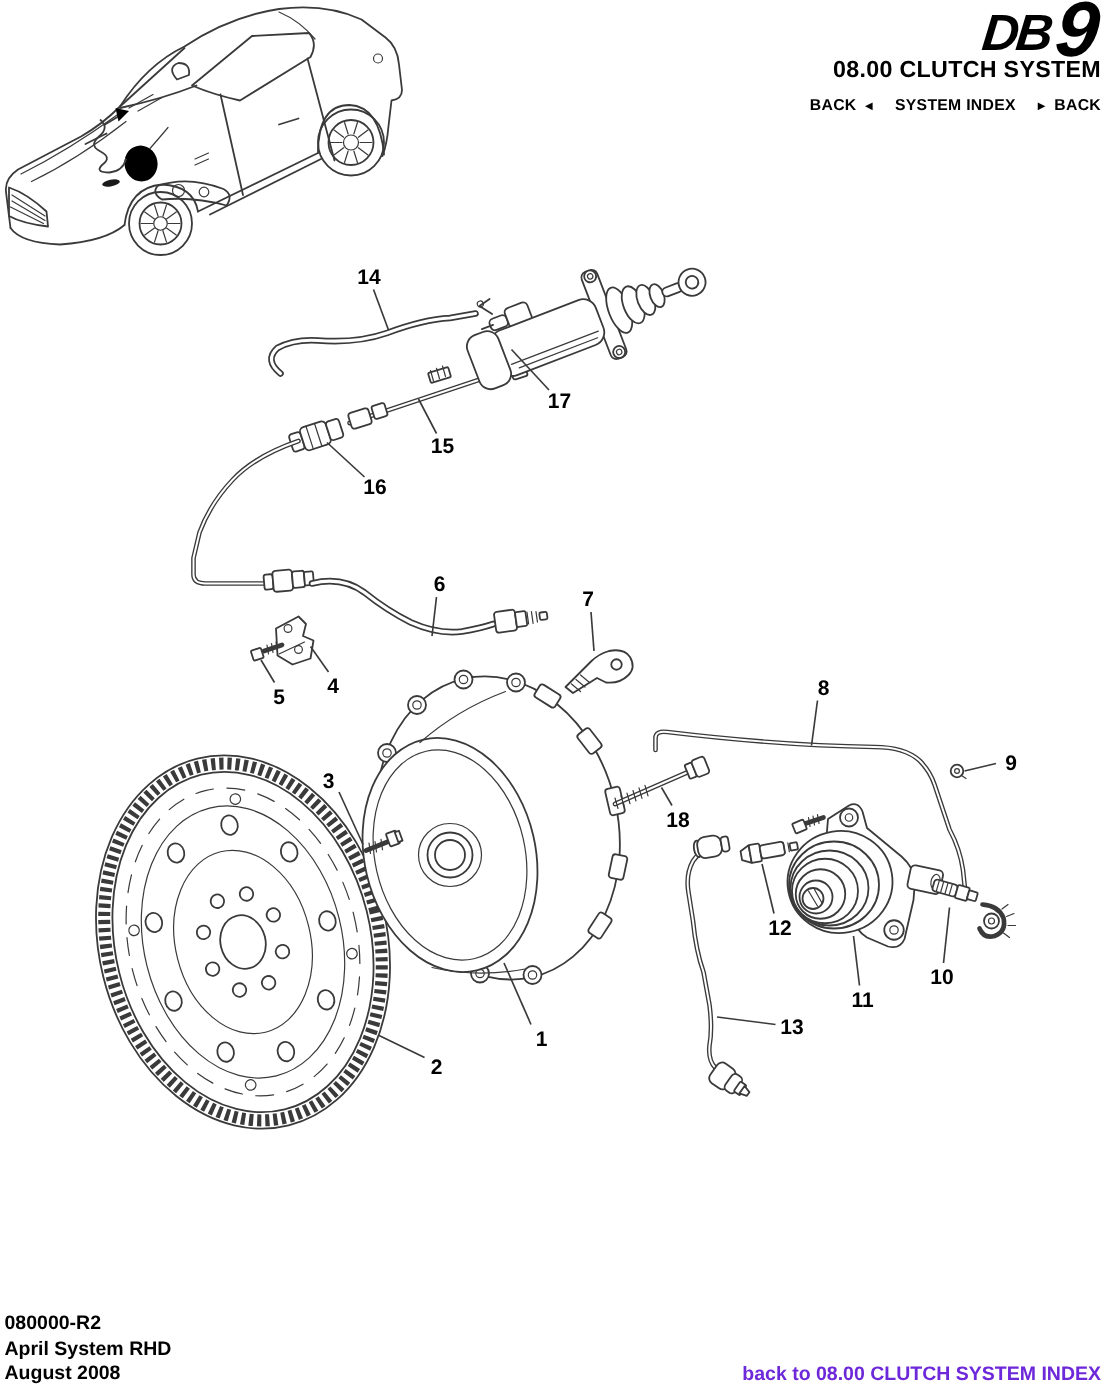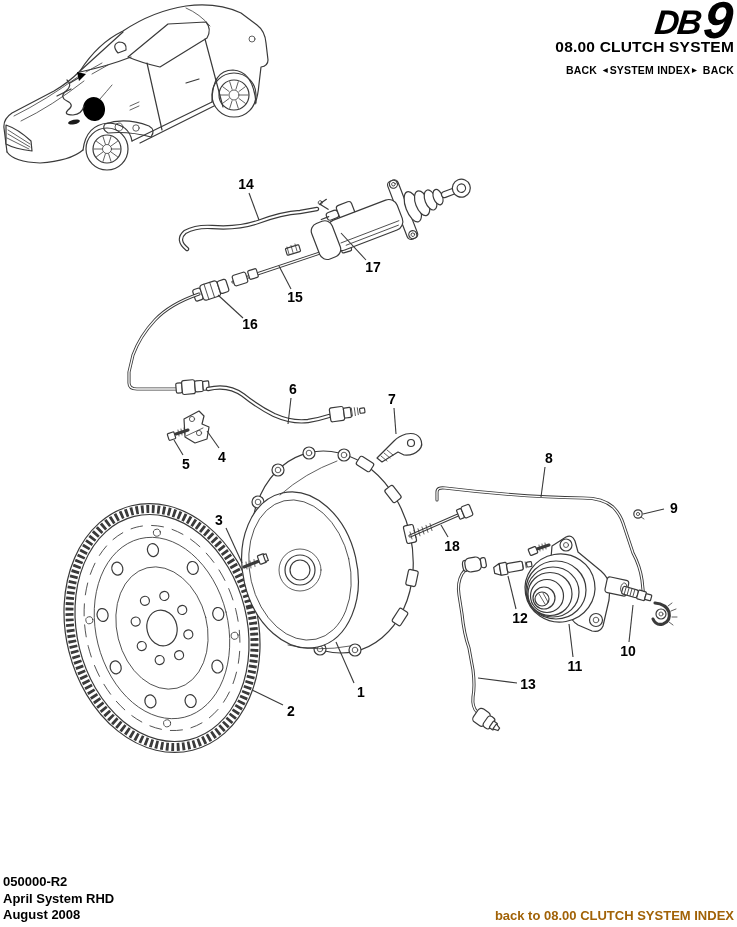--- a/index.html
+++ b/index.html
@@ -5,27 +5,27 @@
   html,body{margin:0;padding:0;}
   body{width:737px;height:927px;position:relative;background:#fff;overflow:hidden;
        font-family:"Liberation Sans",sans-serif;color:#000;}
   #art{position:absolute;left:0;top:0;z-index:1;}
   .hdr,.ftr{position:absolute;z-index:2;}
   
   .logo{top:0px;right:4px;display:flex;align-items:flex-end;font-style:italic;font-weight:bold;}
   .logo-db{font-size:34px;letter-spacing:-2px;line-height:36px;transform:skewX(-6deg);}
   .logo-9{font-size:52px;line-height:40px;margin-left:4px;transform:skewX(-6deg);}
   .title{top:38px;right:3px;font-weight:bold;font-size:15.5px;letter-spacing:.2px;text-align:center;}
-  .nav{top:64px;right:3px;display:flex;font-weight:bold;font-size:10.5px;letter-spacing:.2px;align-items:center;padding-left:32px;}
+  .nav{top:64px;right:3px;display:flex;gap:13px;font-weight:bold;font-size:10.5px;letter-spacing:.2px;align-items:center;padding-left:32px;}
   .nav a{color:#000;text-decoration:none;display:flex;gap:4px;align-items:center;cursor:pointer;}
   .tri{font-size:8.5px;line-height:10px;}
   
   .ftr-left{left:3px;top:874px;font-weight:bold;font-size:13px;line-height:16.5px;}
   .ftr-right{right:3px;top:908px;font-weight:bold;font-size:13px;}
-  .ftr-right a{color:#a16207;text-decoration:none;cursor:pointer;}
+  .ftr-right a{color:#6d28d9;text-decoration:none;cursor:pointer;}
   
   .ln{stroke:#3a3a3a;fill:none;stroke-width:1.2;stroke-linecap:round;stroke-linejoin:round;}
   .ln-t{stroke:#3a3a3a;fill:none;stroke-width:.8;stroke-linecap:round;}
   .fw{fill:#fff;}
   .pipe{stroke:#3a3a3a;stroke-width:3.1;fill:none;stroke-linecap:round;stroke-linejoin:round;}
   .pipec{stroke:#fff;stroke-width:1.3;fill:none;stroke-linecap:round;stroke-linejoin:round;}
   .hose{stroke:#3a3a3a;stroke-width:4.4;fill:none;stroke-linecap:round;stroke-linejoin:round;}
   .hosec{stroke:#fff;stroke-width:2.1;fill:none;stroke-linecap:round;stroke-linejoin:round;}
   text.callout{font-family:"Liberation Sans",sans-serif;font-weight:bold;font-size:14px;fill:#000;
                text-anchor:middle;dominant-baseline:central;}
@@ -367,19 +367,19 @@
   <a>
     <span>SYSTEM INDEX</span>
   </a>
   <a>
     <span class="tri">►</span>
     <span>BACK</span>
   </a>
 </nav>
 
 <div class="ftr ftr-left">
-  <div>050000-R2</div>
+  <div>080000-R2</div>
   <div>April System RHD</div>
   <div>August 2008</div>
 </div>
 <div class="ftr ftr-right">
   <a>back to 08.00 CLUTCH SYSTEM INDEX</a>
 </div>
 
 </body></html>

